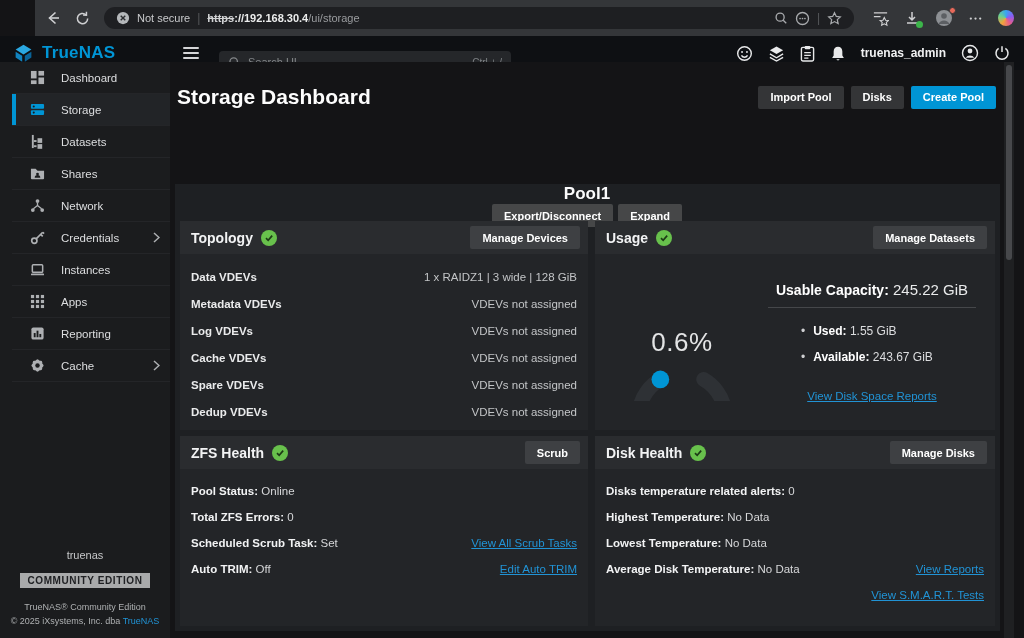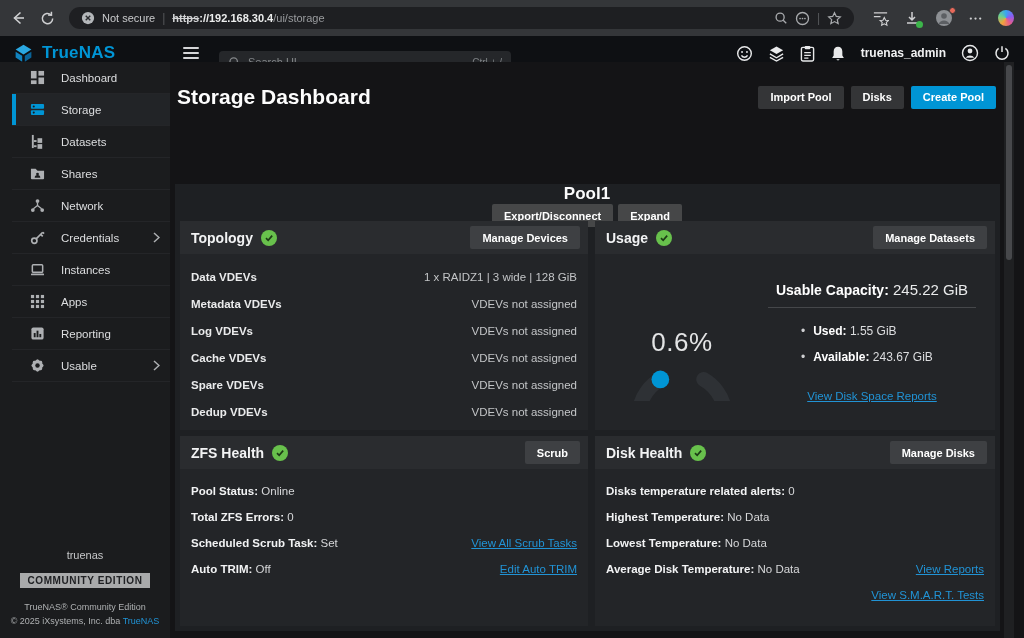--- a/index.html
+++ b/index.html
@@ -1,21 +1,21 @@
 <!DOCTYPE html>
 <html><head>
 <meta charset="utf-8">
 <style>
   * { margin:0; padding:0; box-sizing:border-box; }
   html,body { width:1024px; height:638px; overflow:hidden; }
   body { font-family:"Liberation Sans", sans-serif; background:#141416; color:#e6e7e8; position:relative; }
   svg { display:block; }
 
   
-  .browser-bar { height:28px; background:#343639; display:flex; align-items:center; padding:18px 10px; gap:14px; }
+  .browser-bar { height:28px; background:#343639; display:flex; align-items:center; padding:18px 10px; gap:14px;margin-left:35px; }
   .nav-btn { color:#cfd0d2; display:flex; align-items:center; cursor:pointer; }
   .url-pill { flex:1; height:22px; background:#1e1f22; border-radius:12px; display:flex; align-items:center; padding:0 12px; gap:7px; font-size:11px; color:#c9cacc; }
   .url-pill .sep { color:#55575a; font-size:12px; }
   .url-scheme { text-decoration:line-through; color:#d2d3d5; font-weight:bold; }
   .url-host { color:#eceded; font-weight:bold; }
   .url-path { color:#9a9c9f; }
   .pill-spacer { flex:1; }
   .chrome-right { display:flex; align-items:center; gap:15px; padding-left:4px; }
   .copilot-dot { width:16px; height:16px; border-radius:50%; background:conic-gradient(#37a6f0,#8a5cf5,#e85c8a,#f2a33c,#6cd18e,#37a6f0); }
   .avatar-wrap { position:relative; }
@@ -345,21 +345,21 @@
     <span>Reporting</span>
   </div>
   <div class="side-item">
     <span class="ic">
         <svg width="15" height="15" viewBox="0 0 16 16">
           <rect x="3" y="3" width="10" height="10" rx="1.5" fill="#aeb0b3"></rect>
           <rect x="3" y="3" width="10" height="10" rx="1.5" fill="#aeb0b3" transform="rotate(45 8 8)"></rect>
           <circle cx="8" cy="8" r="2.4" fill="#1b1c1e"></circle>
         </svg>
       </span>
-    <span>Usable</span>
+    <span>Cache</span>
     <span class="side-chevron">
         <svg width="7" height="11" viewBox="0 0 7 11">
           <path d="M1 1 L6 5.5 L1 10" fill="none" stroke="#aeb0b3" stroke-width="1.5"></path>
         </svg>
       </span>
   </div>
 
   <div class="side-footer">
     <div class="hostname">truenas</div>
     <span class="edition-badge">COMMUNITY EDITION</span>

